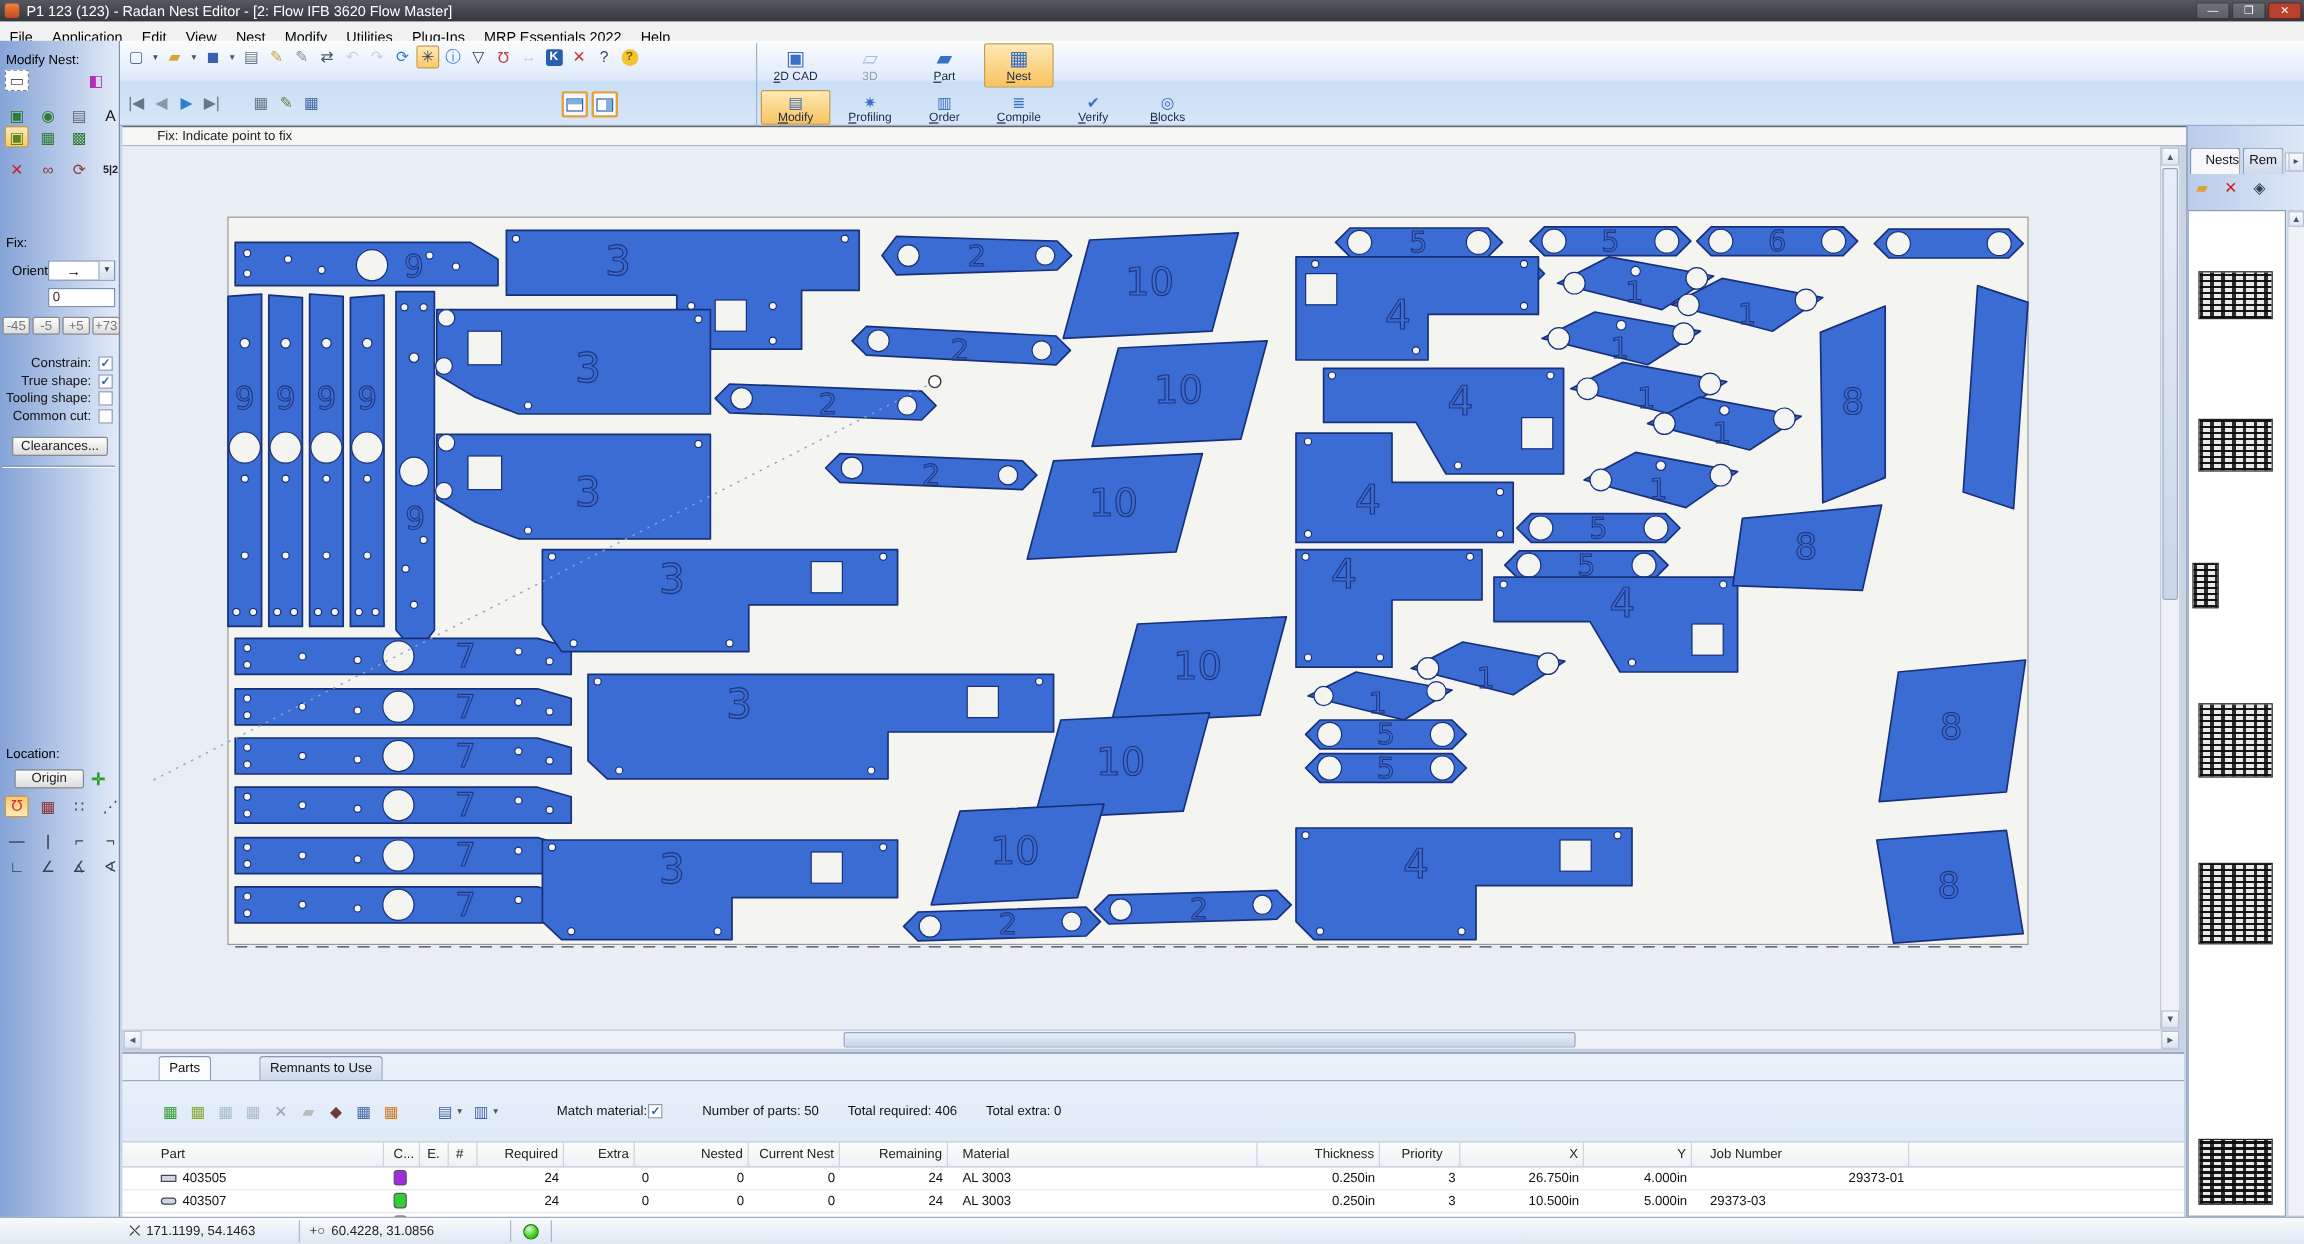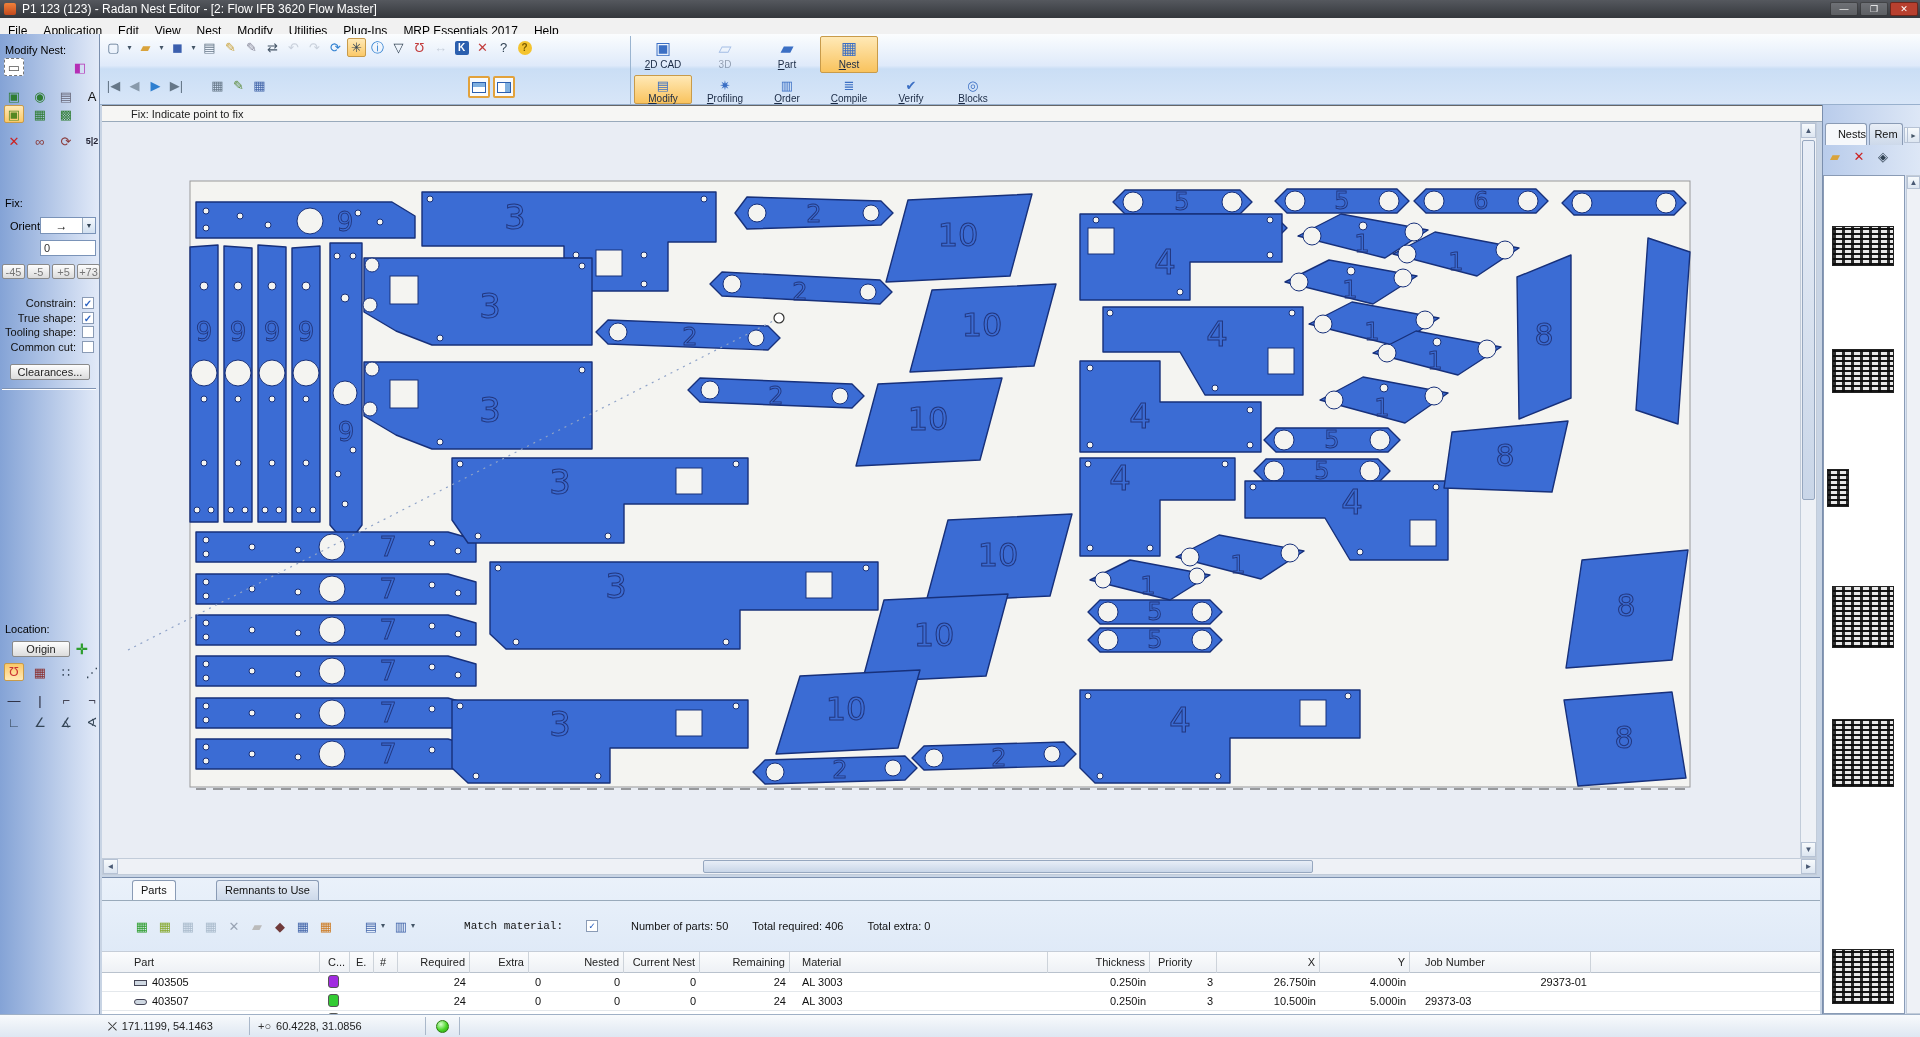--- a/index.html
+++ b/index.html
@@ -123,21 +123,21 @@
 
 <div id="menubar" class="abs">
     <div class="menu-item"><u>F</u>ile</div>
     <div class="menu-item"><u>A</u>pplication</div>
     <div class="menu-item"><u>E</u>dit</div>
     <div class="menu-item"><u>V</u>iew</div>
     <div class="menu-item">Ne<u>s</u>t</div>
     <div class="menu-item"><u>M</u>odify</div>
     <div class="menu-item"><u>U</u>tilities</div>
     <div class="menu-item">Plug-<u>I</u>ns</div>
-    <div class="menu-item">MRP Essentials 2017</div>
+    <div class="menu-item">MRP Essentials 2022</div>
     <div class="menu-item"><u>H</u>elp</div>
   </div>
 
 <div id="toolband" class="abs">
   <div id="tb-row1" class="abs">
       <div class="tbtn">
         <span style="color: rgb(86, 112, 140);">▢</span>
       </div>
       <div class="tbtn dd">
         <span>▾</span>
@@ -918,21 +918,21 @@
           </div>
           <span style="font-size: 8px; color: rgb(68, 85, 102); line-height: 18px;">▾</span>
         </span>
         <span style="display: flex;">
           <div class="ticon">
             <span style="color: rgb(68, 102, 170);">▥</span>
           </div>
           <span style="font-size: 8px; color: rgb(68, 85, 102); line-height: 18px;">▾</span>
         </span>
       </span>
-    <span style="display:flex; gap:23px; margin-left:46px; align-items:center;font-family:Liberation Mono, monospace;">
+    <span style="display:flex; gap:1px; margin-left:46px; align-items:center;">
       <span>Match material:</span>
       <span class="chkbox" id="match-check">✓</span>
     </span>
     <span id="bp-stats" style="display: flex; gap: 24px; margin-left: 30px;">
         <span>Number of parts: 50</span>
         <span>Total required: 406</span>
         <span>Total extra: 0</span>
       </span>
   </div>
   <div id="bp-header">
@@ -940,21 +940,21 @@
       <div class="hcell" style="left: 222px; width: 26px; text-align: left;">C...</div>
       <div class="hcell" style="left: 250px; width: 22px; text-align: left;">E.</div>
       <div class="hcell" style="left: 274px; width: 22px; text-align: left;">#</div>
       <div class="hcell" style="left: 298px; width: 70px; text-align: right;">Required</div>
       <div class="hcell" style="left: 356px; width: 71px; text-align: right;">Extra</div>
       <div class="hcell" style="left: 447px; width: 75px; text-align: right;">Nested</div>
       <div class="hcell" style="left: 526px; width: 72px; text-align: right;">Current Nest</div>
       <div class="hcell" style="left: 602px; width: 86px; text-align: right;">Remaining</div>
       <div class="hcell" style="left: 696px; width: 250px; text-align: left;">Material</div>
       <div class="hcell" style="left: 950px; width: 98px; text-align: right;">Thickness</div>
-      <div class="hcell" style="left: 1052px; width: 63px; text-align: left;">Priority</div>
+      <div class="hcell" style="left: 1052px; width: 63px; text-align: center;">Priority</div>
       <div class="hcell" style="left: 1119px; width: 99px; text-align: right;">X</div>
       <div class="hcell" style="left: 1222px; width: 86px; text-align: right;">Y</div>
       <div class="hcell" style="left: 1319px; width: 170px; text-align: left;">Job Number</div>
     </div>
   <div id="bp-rows">
       <div class="trow" style="top: 0px;">
         <div class="tcell" style="left: 28px; width: 190px; text-align: left;"><span class="pglyph bar"></span>403505</div>
         <div class="tcell" style="left: 222px; width: 26px; text-align: left;">
           <div class="swatch" style="background: rgb(161, 43, 224);"></div>
         </div>

